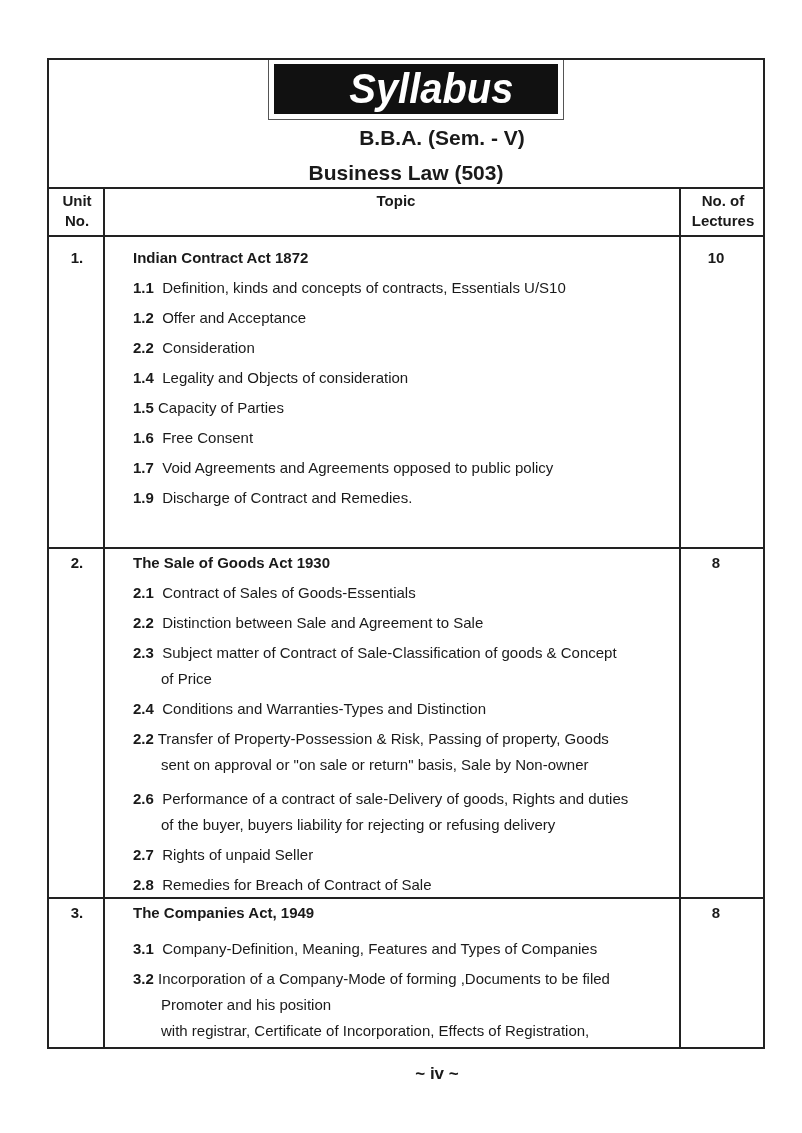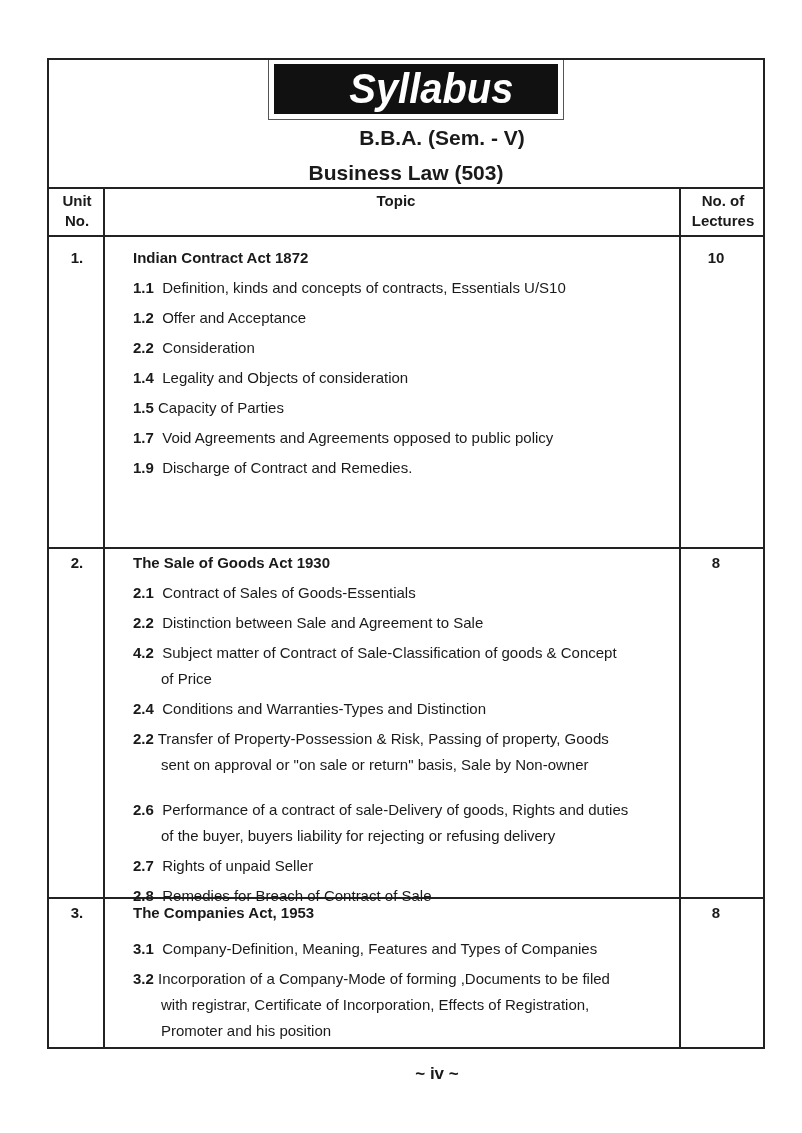--- a/index.html
+++ b/index.html
@@ -56,40 +56,41 @@
 
   <div class="unitno" style="top:189px">1.</div>
   <div class="utitle" style="top:189px">Indian Contract Act 1872</div>
   <div class="lect" style="left:632px; top:189px">10</div>
   <div class="topic" style="top:215px">
     <div><span class="num">1.1</span>&nbsp; <span>Definition, kinds and concepts of contracts, Essentials U/S10</span></div>
     <div style="margin-top:4px"><span class="num">1.2</span>&nbsp; <span>Offer and Acceptance</span></div>
     <div style="margin-top:4px"><span class="num">2.2</span>&nbsp; <span>Consideration</span></div>
     <div style="margin-top:4px"><span class="num">1.4</span>&nbsp; <span>Legality and Objects of consideration</span></div>
     <div style="margin-top:4px"><span class="num">1.5</span> <span>Capacity of Parties</span></div>
+    <div style="margin-top:4px"><span class="num">1.6</span>&nbsp; <span>Free Consent</span></div>
     <div style="margin-top:4px"><span class="num">1.7</span>&nbsp; <span>Void Agreements and Agreements opposed to public policy</span></div>
     <div style="margin-top:4px"><span class="num">1.9</span>&nbsp; <span>Discharge of Contract and Remedies.</span></div>
   </div>
 
   <div class="unitno" style="top:494px">2.</div>
   <div class="utitle" style="top:494px">The Sale of Goods Act 1930</div>
   <div class="lect" style="left:632px; top:494px">8</div>
   <div class="topic" style="top:520px">
     <div><span class="num">2.1</span>&nbsp; <span>Contract of Sales of Goods-Essentials</span></div>
     <div style="margin-top:4px"><span class="num">2.2</span>&nbsp; <span>Distinction between Sale and Agreement to Sale</span></div>
-    <div style="margin-top:4px"><span class="num">4.2</span>&nbsp; <span>Subject matter of Contract of Sale-Classification of goods &amp; Concept</span><span class="cont">of  Price</span></div>
+    <div style="margin-top:4px"><span class="num">2.3</span>&nbsp; <span>Subject matter of Contract of Sale-Classification of goods &amp; Concept</span><span class="cont">of  Price</span></div>
     <div style="margin-top:4px"><span class="num">2.4</span>&nbsp; <span>Conditions and Warranties-Types and Distinction</span></div>
     <div style="margin-top:4px"><span class="num">2.2</span> <span>Transfer of Property-Possession &amp; Risk, Passing of property, Goods</span><span class="cont">sent on approval or "on sale or return" basis, Sale by Non-owner</span></div>
-    <div style="margin-top:19px"><span class="num">2.6</span>&nbsp; <span>Performance of a contract of sale-Delivery of goods, Rights and duties</span><span class="cont">of the buyer, buyers liability for rejecting or refusing delivery</span></div>
+    <div style="margin-top:8px"><span class="num">2.6</span>&nbsp; <span>Performance of a contract of sale-Delivery of goods, Rights and duties</span><span class="cont">of the buyer, buyers liability for rejecting or refusing delivery</span></div>
     <div style="margin-top:4px"><span class="num">2.7</span>&nbsp; <span>Rights of unpaid Seller</span></div>
     <div style="margin-top:4px"><span class="num">2.8</span>&nbsp; <span>Remedies for Breach of Contract of Sale</span></div>
   </div>
 
   <div class="unitno" style="top:844px">3.</div>
-  <div class="utitle" style="top:844px">The Companies Act, 1953</div>
+  <div class="utitle" style="top:844px">The Companies Act, 1949</div>
   <div class="lect" style="left:632px; top:844px">8</div>
   <div class="topic" style="top:876px">
     <div><span class="num">3.1</span>&nbsp; <span>Company-Definition, Meaning, Features and Types of Companies</span></div>
-    <div style="margin-top:4px"><span class="num">3.2</span> <span>Incorporation of a Company-Mode of forming ,Documents to be filed</span><span class="cont">with registrar, Certificate of Incorporation, Effects of Registration,</span><span class="cont">Promoter and his position</span></div>
+    <div style="margin-top:4px"><span class="num">3.2</span> <span>Incorporation of a Company-Mode of forming ,Documents to be filed</span><span class="cont">Promoter and his position</span><span class="cont">with registrar, Certificate of Incorporation, Effects of Registration,</span></div>
   </div>
 </div>
 
 <div class="footer">~ iv ~</div>
 
 </body></html>

